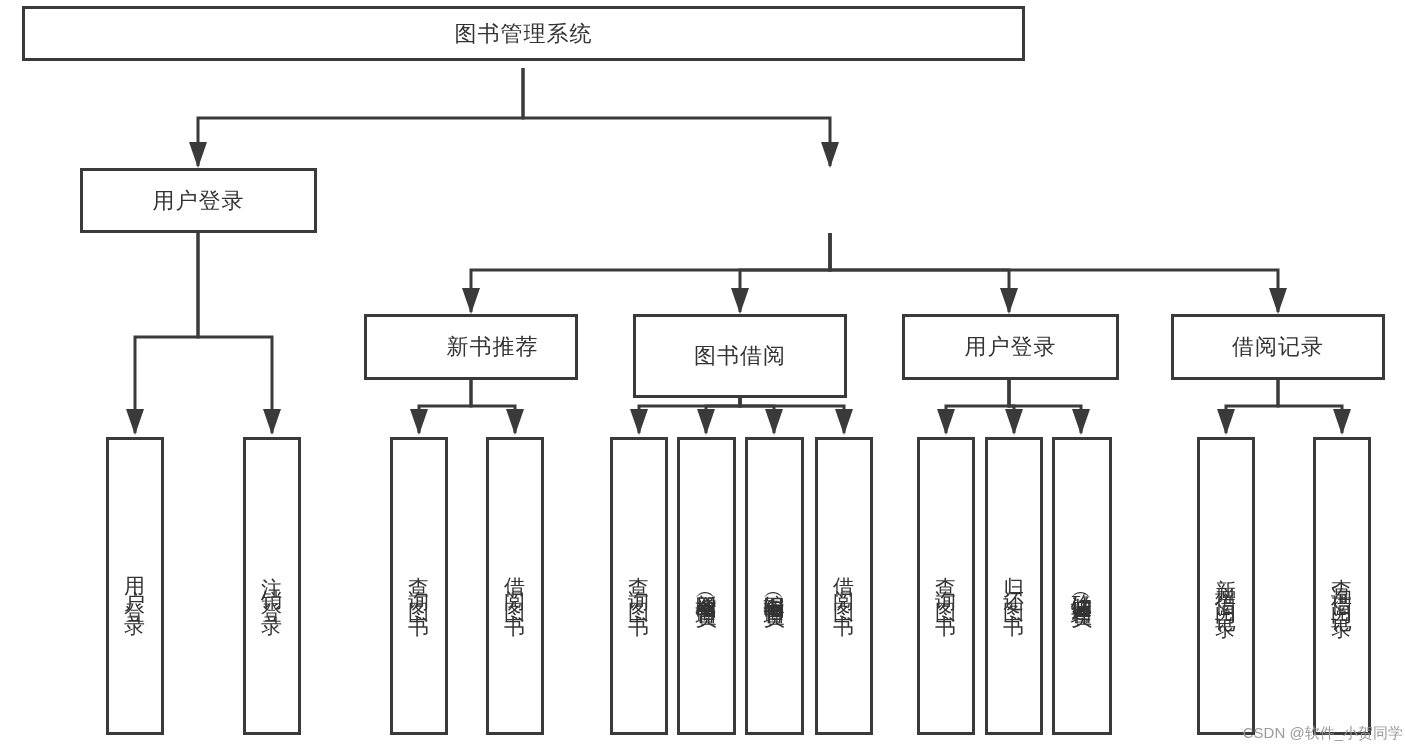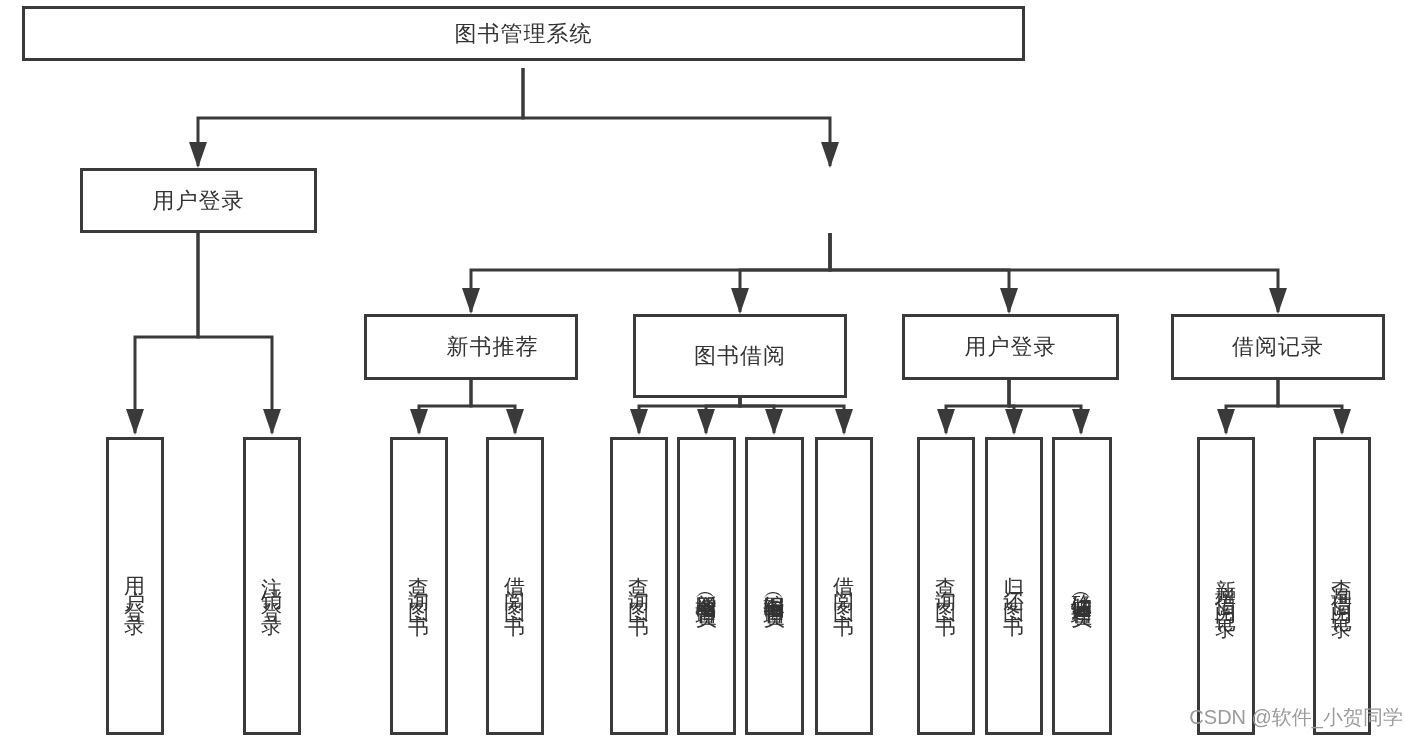--- a/index.html
+++ b/index.html
@@ -66,22 +66,22 @@
     text-orientation:mixed;
     font-size:21px;
     line-height:1;
     letter-spacing:13px;
     color:var(--text);
     white-space:nowrap;
   }
   .watermark{
     position:absolute;
     right:2px;
-    bottom:16px;
-    font-size:20px;
+    bottom:4px;
+    font-size:15px;
     color:var(--watermark);
     letter-spacing:0;
     margin-left:28px;
   }
 </style>
 </head>
 <body>
 
 <div class="stage">
 

